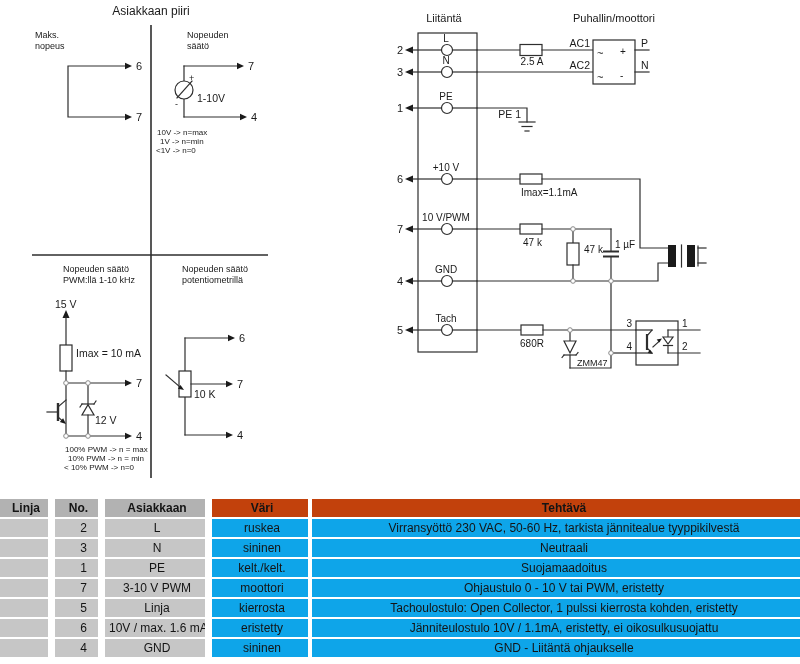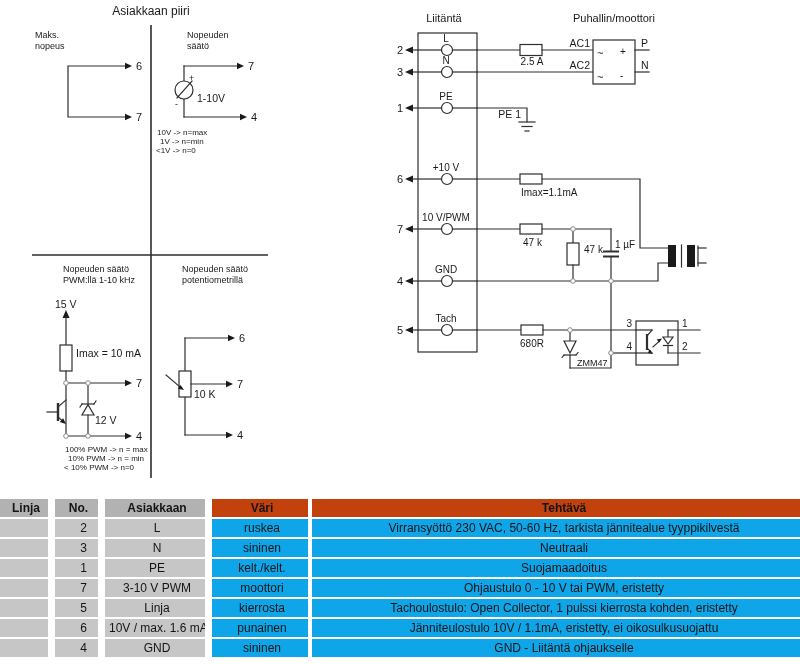--- a/index.html
+++ b/index.html
@@ -343,21 +343,21 @@
       <td class="c-linja cell-dark g7"></td>
       <td class="c-no cell-dark g7 num">5</td>
       <td class="c-sig cell-dark g7">Linja</td>
       <td class="c-vari cell-light g4">kierrosta</td>
       <td class="c-teht cell-light">Tachoulostulo: Open Collector, 1 pulssi kierrosta kohden, eristetty</td>
     </tr>
     <tr>
       <td class="c-linja cell-dark g7"></td>
       <td class="c-no cell-dark g7 num">6</td>
       <td class="c-sig cell-dark g7">10V / max. 1.6 mA</td>
-      <td class="c-vari cell-light g4">punainen</td>
+      <td class="c-vari cell-light g4">eristetty</td>
       <td class="c-teht cell-light">Jänniteulostulo 10V / 1.1mA, eristetty, ei oikosulkusuojattu</td>
     </tr>
     <tr>
       <td class="c-linja cell-dark g7"></td>
       <td class="c-no cell-dark g7 num">4</td>
       <td class="c-sig cell-dark g7">GND</td>
       <td class="c-vari cell-light g4">sininen</td>
       <td class="c-teht cell-light">GND - Liitäntä ohjaukselle</td>
     </tr>
   </tbody>

